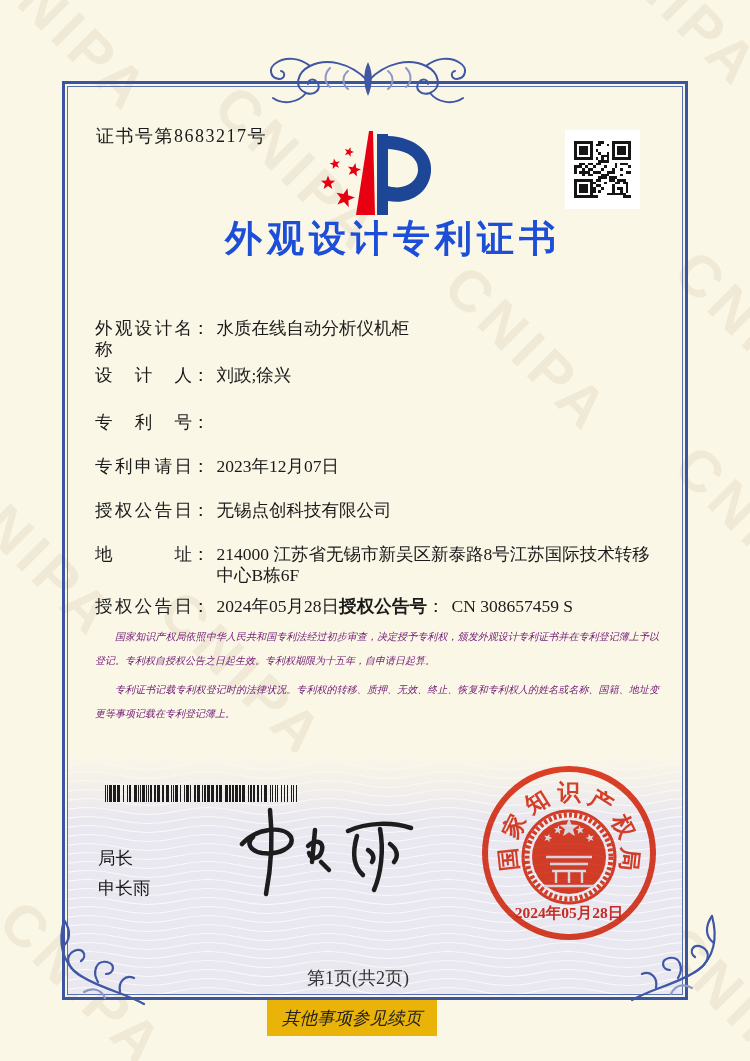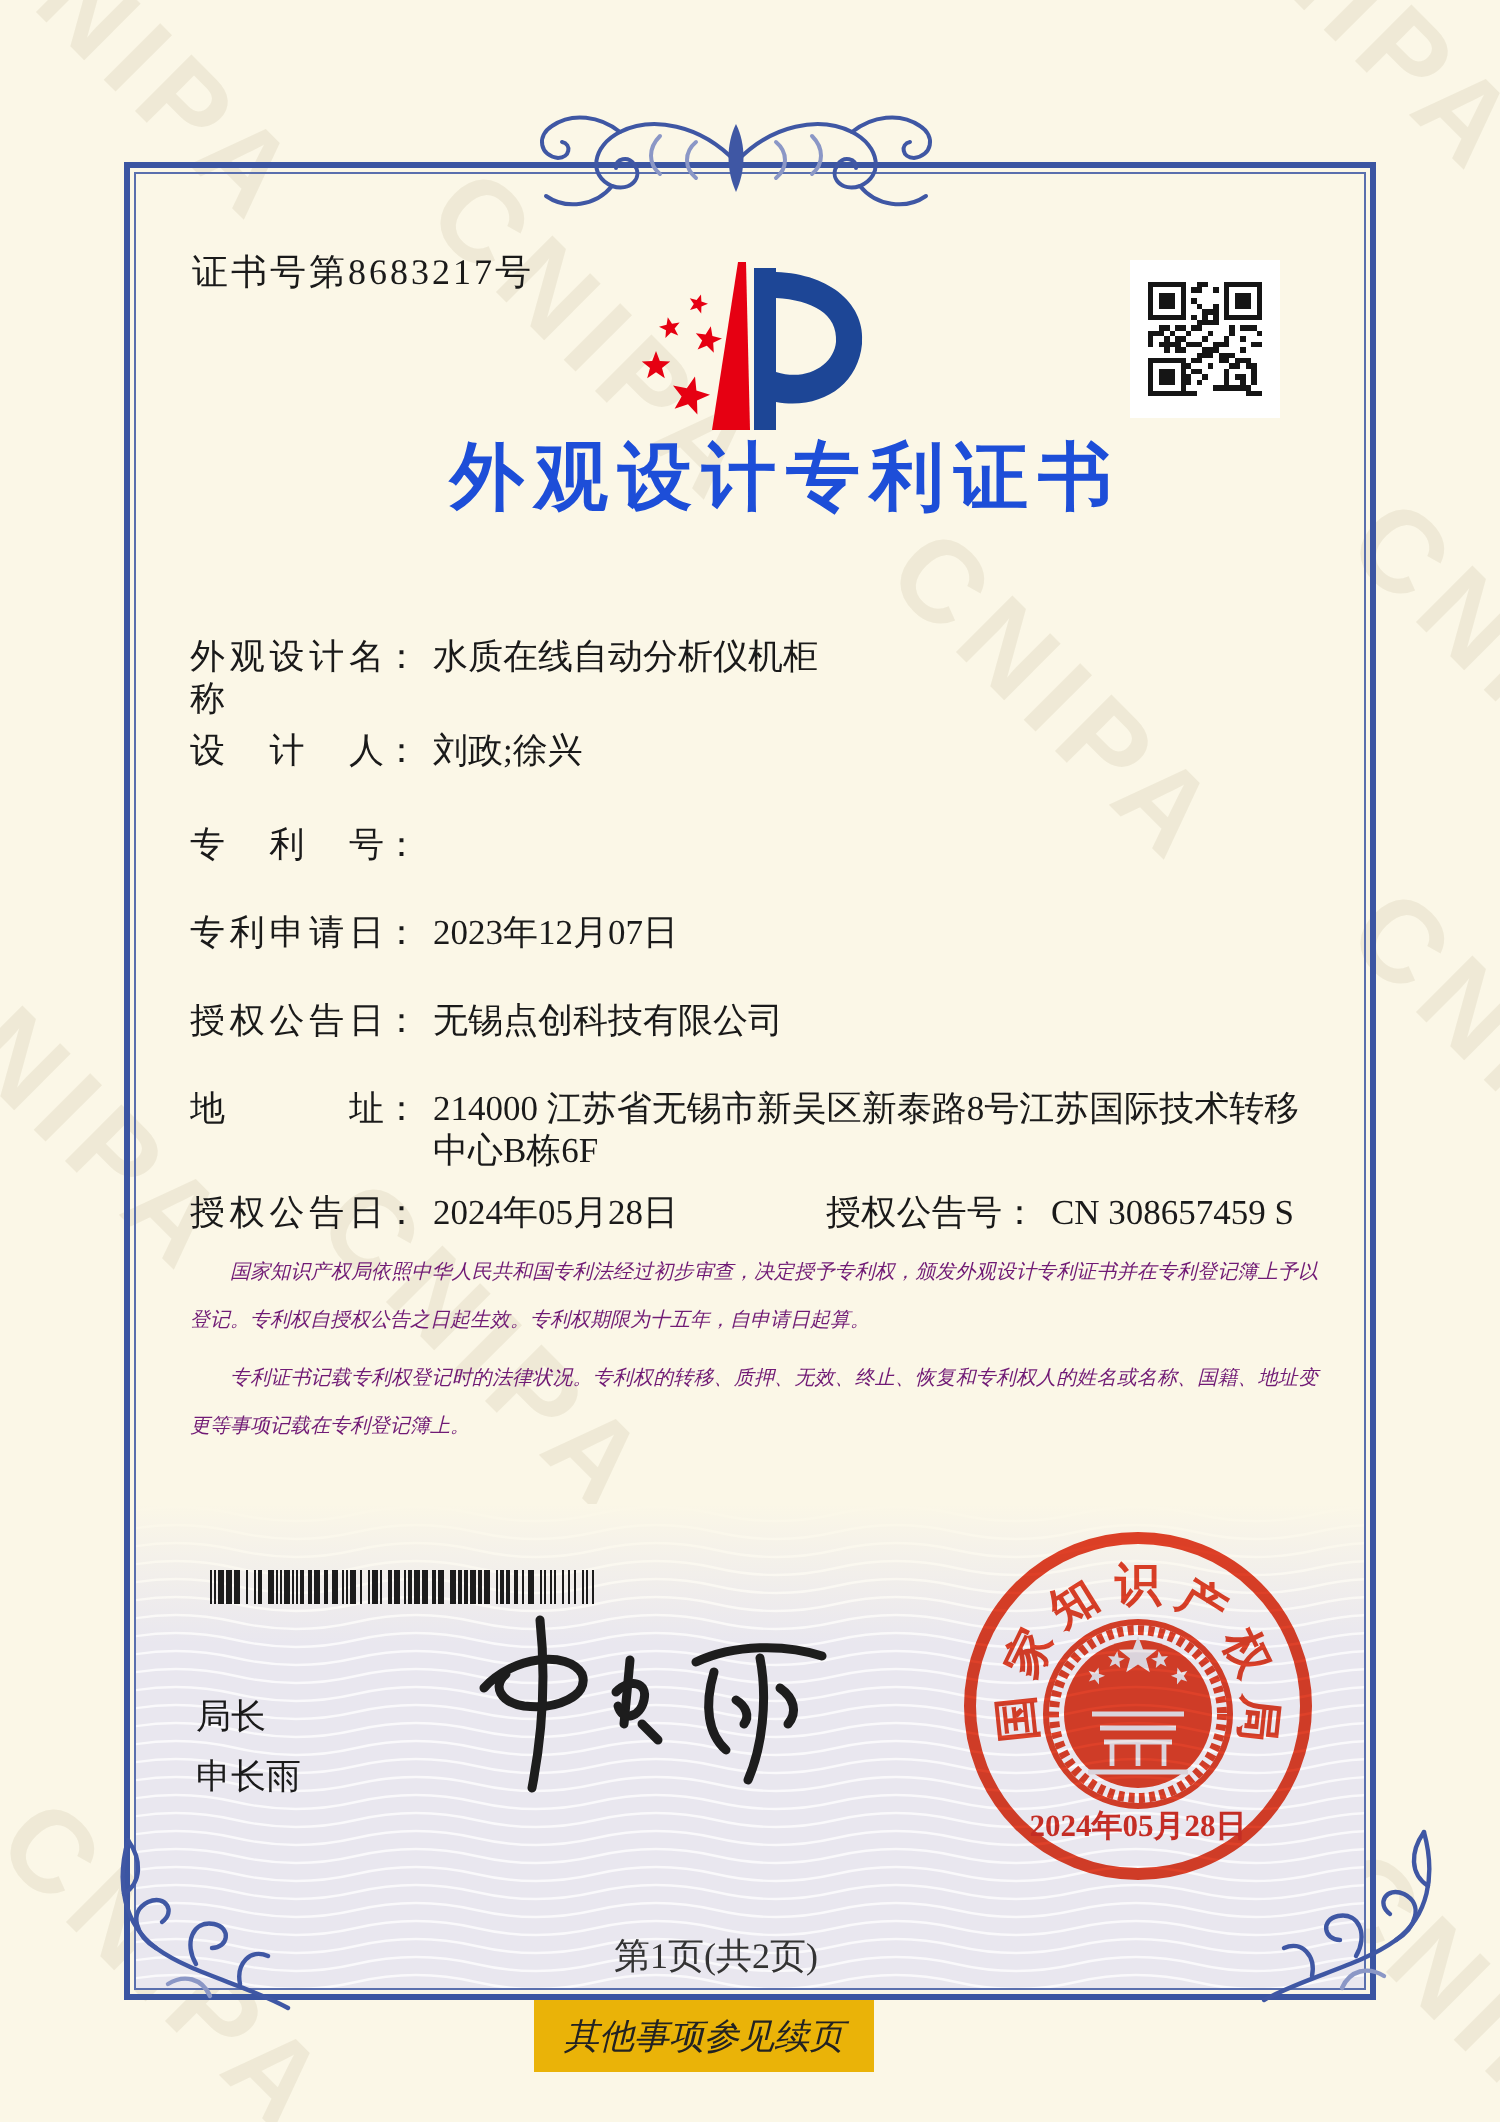--- a/index.html
+++ b/index.html
@@ -26,21 +26,21 @@
   .qrbox svg{position:absolute;left:9px;top:11px;width:57px;height:57px;}
   .title{position:absolute;left:80px;top:214px;width:626px;text-align:center;
       font-size:37px;font-weight:600;letter-spacing:5px;color:#1d4ed8;}
   
   .row{position:absolute;left:95px;display:flex;align-items:flex-start;font-size:17.5px;line-height:21px;}
   .lab{display:inline-block;width:97px;text-align:justify;text-align-last:justify;}
   .lab2{display:inline-block;text-align:justify;text-align-last:justify;width:88px;}
   .col{margin-right:7px;}
   .val{white-space:nowrap;}
   .val.wrap{white-space:normal;width:438px;}
-  .g2{margin-left:74px;}
+  .g2{font-weight:bold;}
   
   .paras{position:absolute;left:95px;top:625px;width:564px;font-size:10px;line-height:23.5px;
       font-style:italic;text-align:justify;color:#701a75;font-family:Liberation Serif, serif;}
   .paras p{margin:0 0 6px 0;text-indent:2em;}
   
   .barcode{position:absolute;left:105px;top:785px;width:192px;height:17px;}
   .sig{position:absolute;left:212px;top:800px;width:215px;height:102px;}
   .officer{position:absolute;left:98px;top:843px;font-size:17.5px;line-height:30px;}
   .seal{position:absolute;left:478px;top:762px;width:182px;height:182px;mix-blend-mode:multiply;opacity:.96;}
   .pagenum{position:absolute;left:258px;top:966px;width:200px;text-align:center;font-size:18px;color:#333;}

